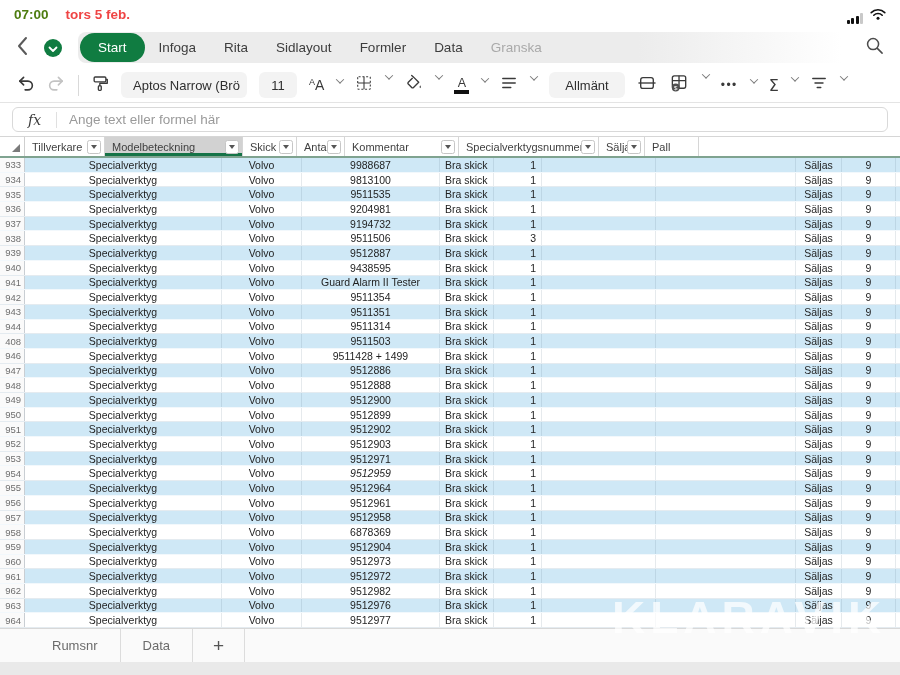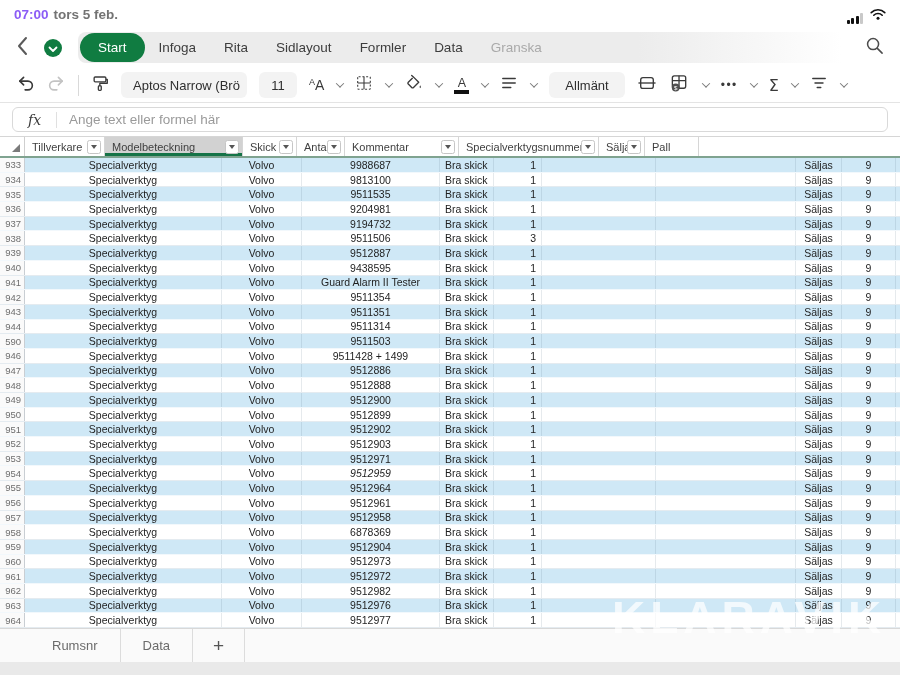--- a/index.html
+++ b/index.html
@@ -2,22 +2,22 @@
 <html><head>
 <meta charset="utf-8">
 <style>
   * { margin:0; padding:0; box-sizing:border-box; }
   html,body { background:#fff; }
   body { font-family:"Liberation Sans", sans-serif; }
   .screen { position:relative; width:900px; height:675px; background:#fff; overflow:hidden; }
 
   
   .status-bar { height:27px; display:flex; align-items:center; padding:2px 14px 0 14px; background:#fff; }
-  .sb-time { font-size:13.5px; font-weight:700; color:#8b5cf6; }
-  .sb-date { font-size:13.5px; font-weight:600; color:#737373; margin-left:5px; }
+  .sb-time { font-size:13.5px; font-weight:700; color:#4d7c0f; }
+  .sb-date { font-size:13.5px; font-weight:600; color:#ef4444; margin-left:17px; }
   .sb-right { margin-left:auto; display:flex; align-items:flex-end; gap:7px; }
   .sig { display:flex; align-items:flex-end; gap:1.5px; height:11px; }
   .sig i { display:block; width:3px; background:#111; border-radius:1px; }
   .sig i:nth-child(1){height:4px;} .sig i:nth-child(2){height:6px;}
   .sig i:nth-child(3){height:8px;} .sig i:nth-child(4){height:10.5px; background:#c9c9c9;}
 
   
   .title-bar { height:41px; display:flex; align-items:center; padding:0 16px; background:#fff; }
   .back-btn { width:20px; display:flex; align-items:center; }
   .doc-title { font-size:16.5px; color:#333; margin-left:14px; white-space:nowrap; }
@@ -27,21 +27,21 @@
                  border-radius:8px; overflow:hidden; padding:0 2px;
                  background:linear-gradient(to right,#ececec 0%,#ececec 72%,rgba(236,236,236,0) 98%); }
   .rtab { font-size:13.5px; color:#3d3d3d; padding:6px 14px; white-space:nowrap; border-radius:16px; }
   .rtab.active { background:#107C41; color:#fff; padding:7px 18px; }
   .rtab.faded { color:#a9a9a9; }
   .search-btn { margin-left:auto; padding-left:8px; }
 
   
   .toolbar { height:35px; display:flex; align-items:center; padding:0 16px; gap:12px;
              background:#fff; border-bottom:1px solid #e4e4e4; }
-  .tb-icon { display:flex; align-items:center; gap:13px; }
+  .tb-icon { display:flex; gap:13px; }
   .tb-divider { width:1px; height:21px; background:#d9d9d9; }
   .chev { width:6px; height:6px; border-right:1.4px solid #7a7a7a; border-bottom:1.4px solid #7a7a7a;
           transform:rotate(45deg) translate(-1px,-1px); display:inline-block; }
   .pill-box { background:#f3f3f3; border-radius:6px; height:26px; display:flex; align-items:center;
               font-size:13px; color:#2e2e2e; padding:0 12px; white-space:nowrap; }
   .font-box { width:126px; overflow:hidden; }
   .size-box { width:38px; justify-content:center; }
   .fmt-box  { padding:0 16px; }
   .aa-icon { font-size:14px; color:#3a3a3a; line-height:1; }
   .aa-icon .sm { font-size:9px; vertical-align:top; }
@@ -479,21 +479,21 @@
           <div class="cell al-center" style="width: 138px;">9511314</div>
           <div class="cell al-left" style="width: 54px;">Bra skick</div>
           <div class="cell al-right" style="width: 48px;">1</div>
           <div class="cell al-left" style="width: 114px;"></div>
           <div class="cell al-left" style="width: 140px;"></div>
           <div class="cell al-center" style="width: 46px;">Säljas</div>
           <div class="cell al-center" style="width: 54px;">9</div>
           <div class="cell filler"></div>
         </div>
         <div class="grow band">
-          <div class="rnum">590</div>
+          <div class="rnum">408</div>
           <div class="cell al-center" style="width: 197px;">Specialverktyg</div>
           <div class="cell al-center" style="width: 80px;">Volvo</div>
           <div class="cell al-center" style="width: 138px;">9511503</div>
           <div class="cell al-left" style="width: 54px;">Bra skick</div>
           <div class="cell al-right" style="width: 48px;">1</div>
           <div class="cell al-left" style="width: 114px;"></div>
           <div class="cell al-left" style="width: 140px;"></div>
           <div class="cell al-center" style="width: 46px;">Säljas</div>
           <div class="cell al-center" style="width: 54px;">9</div>
           <div class="cell filler"></div>

